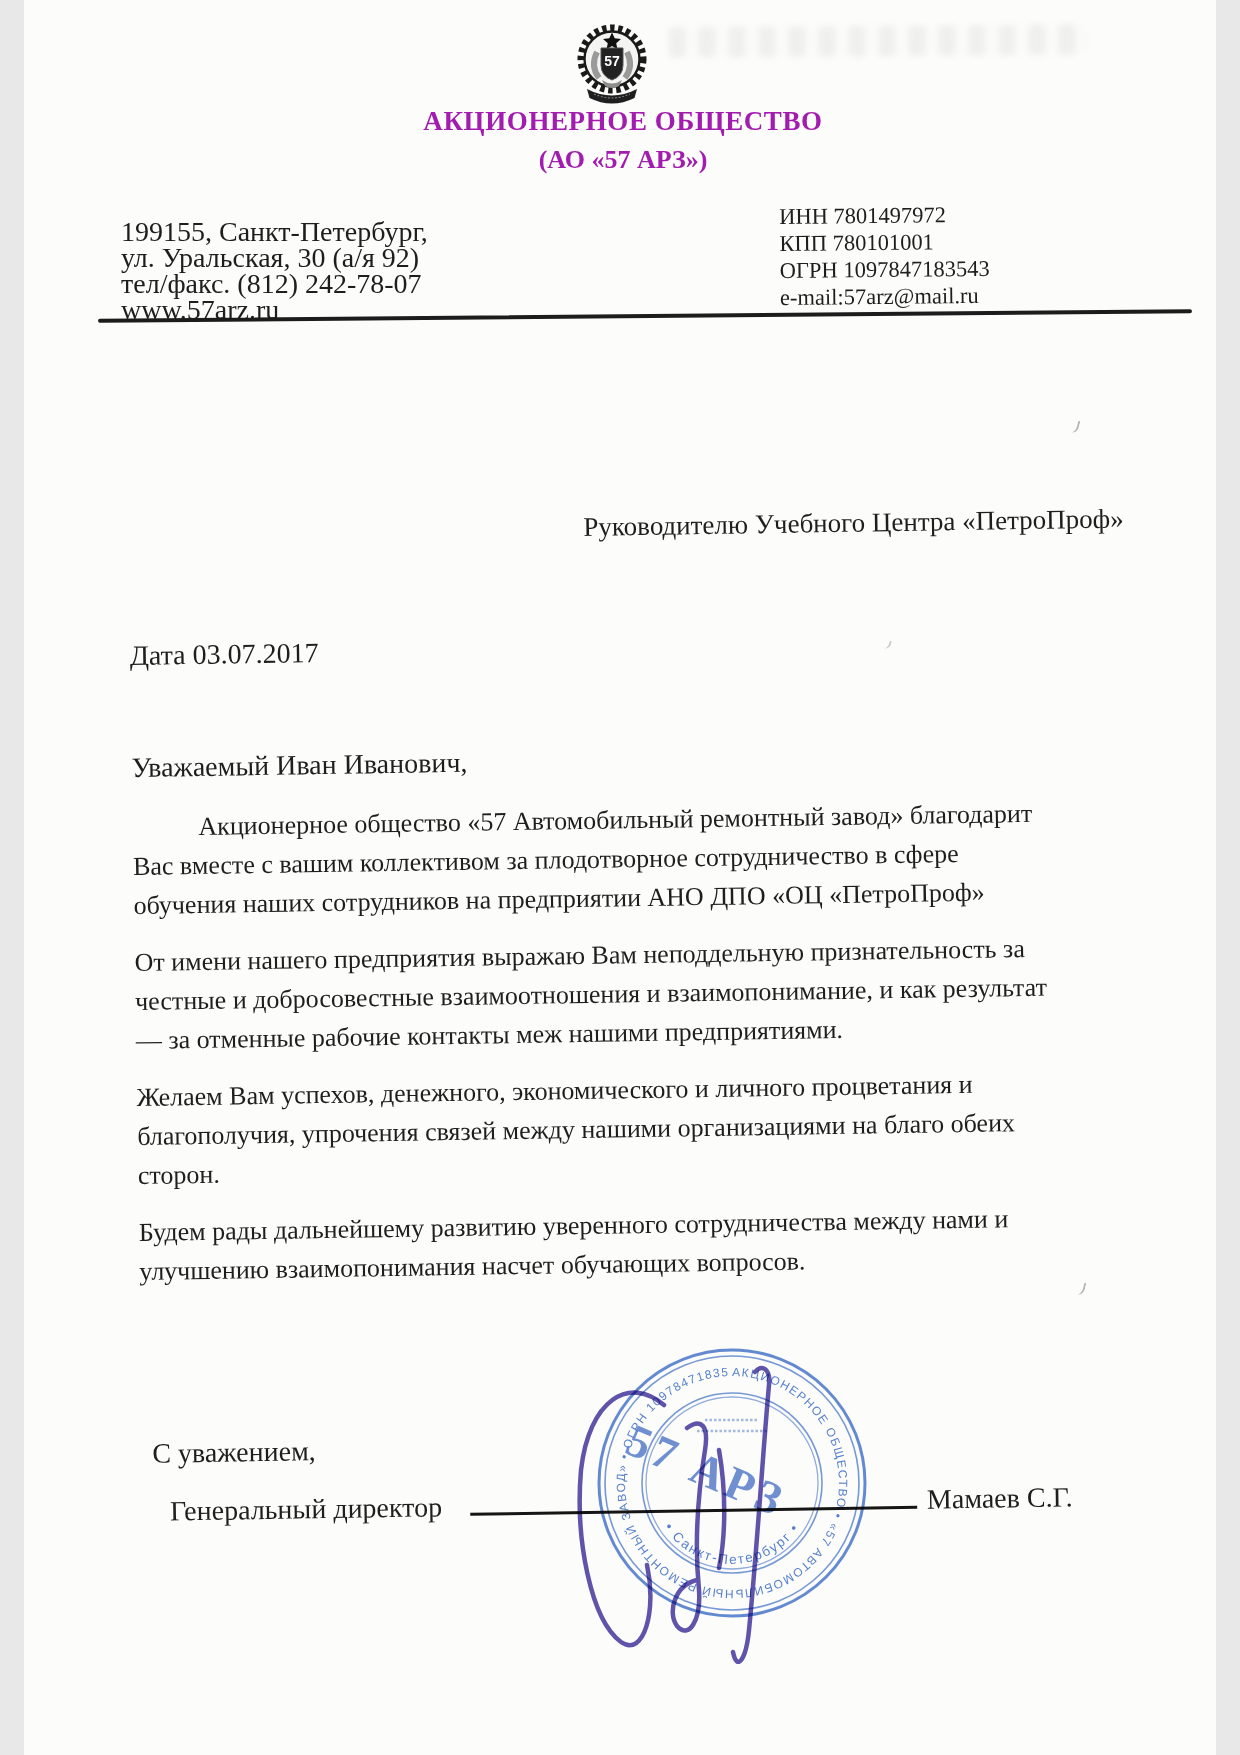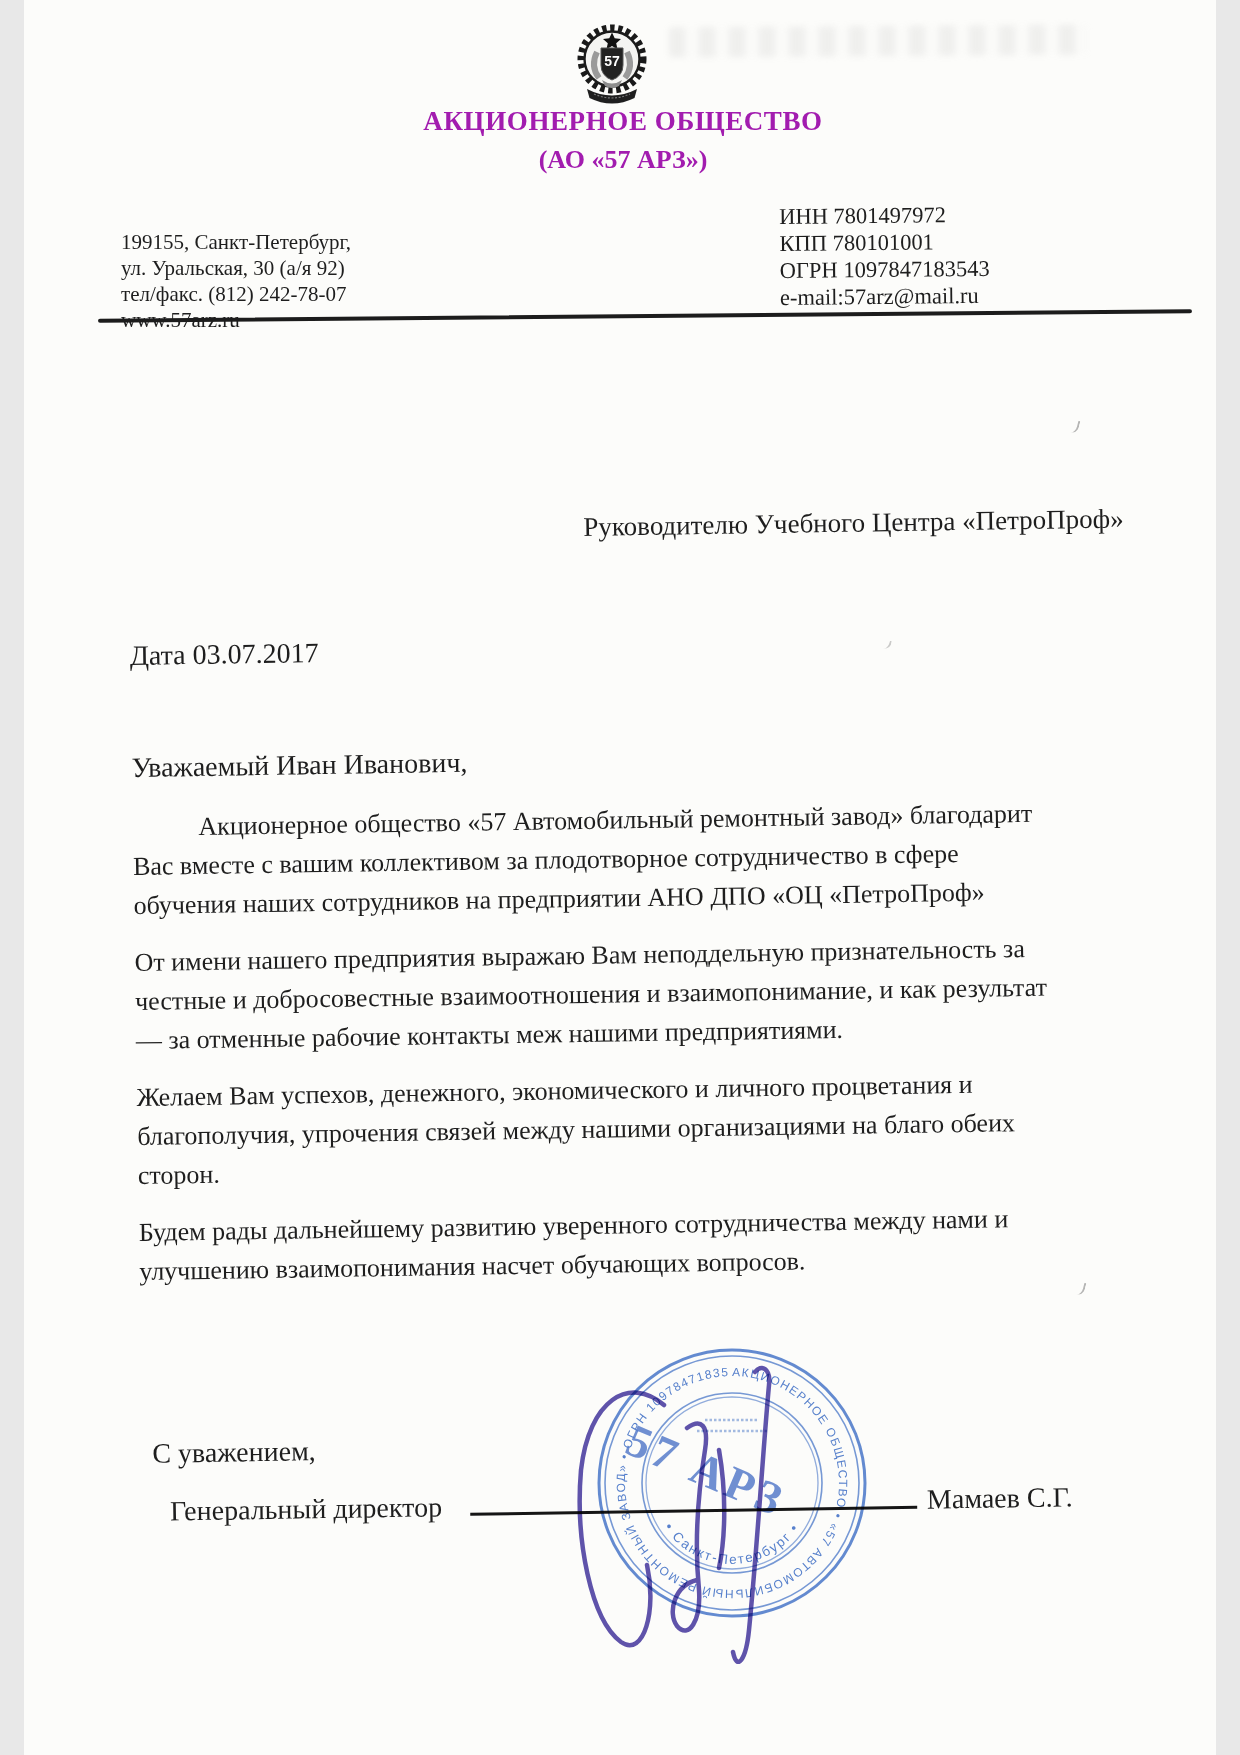--- a/index.html
+++ b/index.html
@@ -10,21 +10,21 @@
   }
 
   
   .logo { position:absolute; left:550px; top:20px; }
   .org-block { position:absolute; top:106px; left:0; width:1112px; text-align:center;
                font-weight:bold; color:#a21caf;margin-left:43px; }
   .org-line1 { font-size:27px; letter-spacing:.6px; }
   .org-line2 { font-size:28px; margin-top:6px; letter-spacing:.3px; }
   .org-line3 { font-size:26px; margin-top:8px;font-family:Liberation Serif, serif; }
 
-  .address-block { position:absolute; left:97px; top:229px; font-size:21px; line-height:26px; }
+  .address-block { position:absolute; left:97px; top:219px; font-size:28px; line-height:26px; }
   .address-block .website { }
 
   .req-block { position:absolute; left:755px; top:203px; font-size:22.5px; line-height:27px;
                transform:rotate(-.6deg); transform-origin:0 0; }
 
   .head-rule { position:absolute; left:74px; top:314px; width:1094px; height:4px;
                background:#1c1c1c; transform:rotate(-.5deg); border-radius:2px; }
 
   
   .content { position:absolute; inset:0; transform:rotate(-.9deg); transform-origin:110px 800px; }

